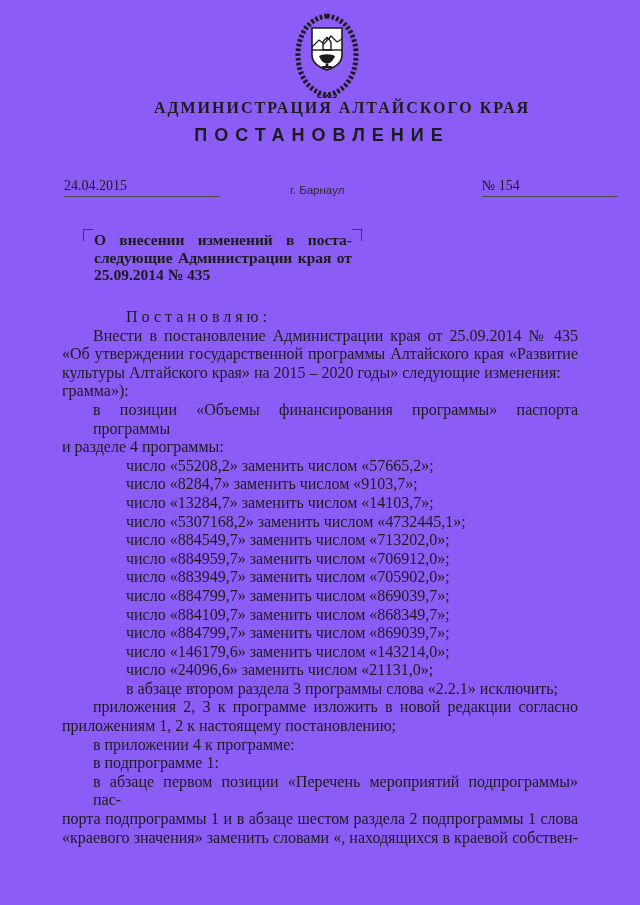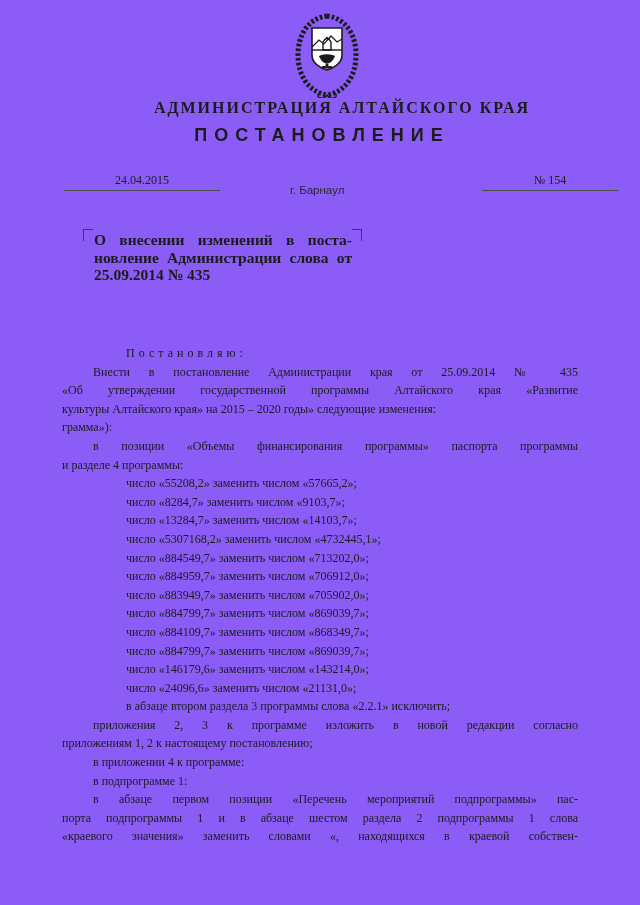--- a/index.html
+++ b/index.html
@@ -22,44 +22,44 @@
     white-space:nowrap;
   }
   .doc-type{
     position:absolute;top:125px;left:4px;width:636px;
     text-align:center;
     font-family:"Liberation Sans", sans-serif;
     font-weight:bold;font-size:18px;letter-spacing:7px;
     white-space:nowrap;
   }
   .date-cell,.num-cell{
-    position:absolute;top:170px;height:20px;
+    position:absolute;top:176px;height:20px;
     border-bottom:1.5px solid #4a4a4a;
-    text-align:center;font-size:12px;line-height:20px;
+    text-align:left;font-size:14px;line-height:20px;
   }
   .date-cell{left:64px;width:156px;}
   .num-cell{left:482px;width:136px;}
   .city{
     position:absolute;top:184px;left:290px;width:120px;
     text-align:left;
     font-family:"Liberation Sans", sans-serif;
     font-size:11.5px;color:#2a2a2a;
   }
   
   .subject{
     position:absolute;left:94px;top:231px;width:258px;
     font-size:15.5px;line-height:17.6px;font-weight:bold;
   }
   .corner{position:absolute;width:9px;height:11px;}
   .corner-l{left:-11px;top:-2px;border-top:1.5px solid #3d3d3d;border-left:1.5px solid #3d3d3d;}
   .corner-r{right:-10px;top:-2px;border-top:1.5px solid #3d3d3d;border-right:1.5px solid #3d3d3d;}
   
   .doc-body{
-    position:absolute;left:62px;top:344px;width:516px;
-    font-size:12px;line-height:18.6px;
+    position:absolute;left:62px;top:308px;width:516px;
+    font-size:16px;line-height:18.6px;
   }
   .line{white-space:normal;}
   .ind1{padding-left:31px;}
   .ind2{padding-left:64px;}
   .just{text-align:justify;text-align-last:justify;}
   .spaced{letter-spacing:4px;word-spacing:3px;}
   .subject .line.just{text-align:justify;text-align-last:justify;}
 </style>
 </head>
 <body>
@@ -89,21 +89,21 @@
 
   <div class="date-cell">24.04.2015</div>
   <div class="num-cell">№ 154</div>
 
   <div class="city">г. Барнаул</div>
 
   <div class="subject">
     <span class="corner corner-l"></span>
     <span class="corner corner-r"></span>
   <div class="line just">О внесении изменений в поста-</div>
-      <div class="line just">новление Администрации слова от</div>
+      <div class="line just">следующие Администрации края от</div>
       <div class="line">25.09.2014 № 435</div>
     </div>
 
   <div class="doc-body">
       <div class="line ind2 spaced">Постановляю:</div>
       <div class="line ind1 just">Внести в постановление Администрации края от 25.09.2014 № 435</div>
       <div class="line just">«Об утверждении государственной программы Алтайского края «Развитие</div>
       <div class="line">культуры Алтайского края» на 2015 – 2020 годы» следующие изменения:</div>
       <div class="line">грамма»):</div>
       <div class="line ind1 just">в позиции «Объемы финансирования программы» паспорта программы</div>

